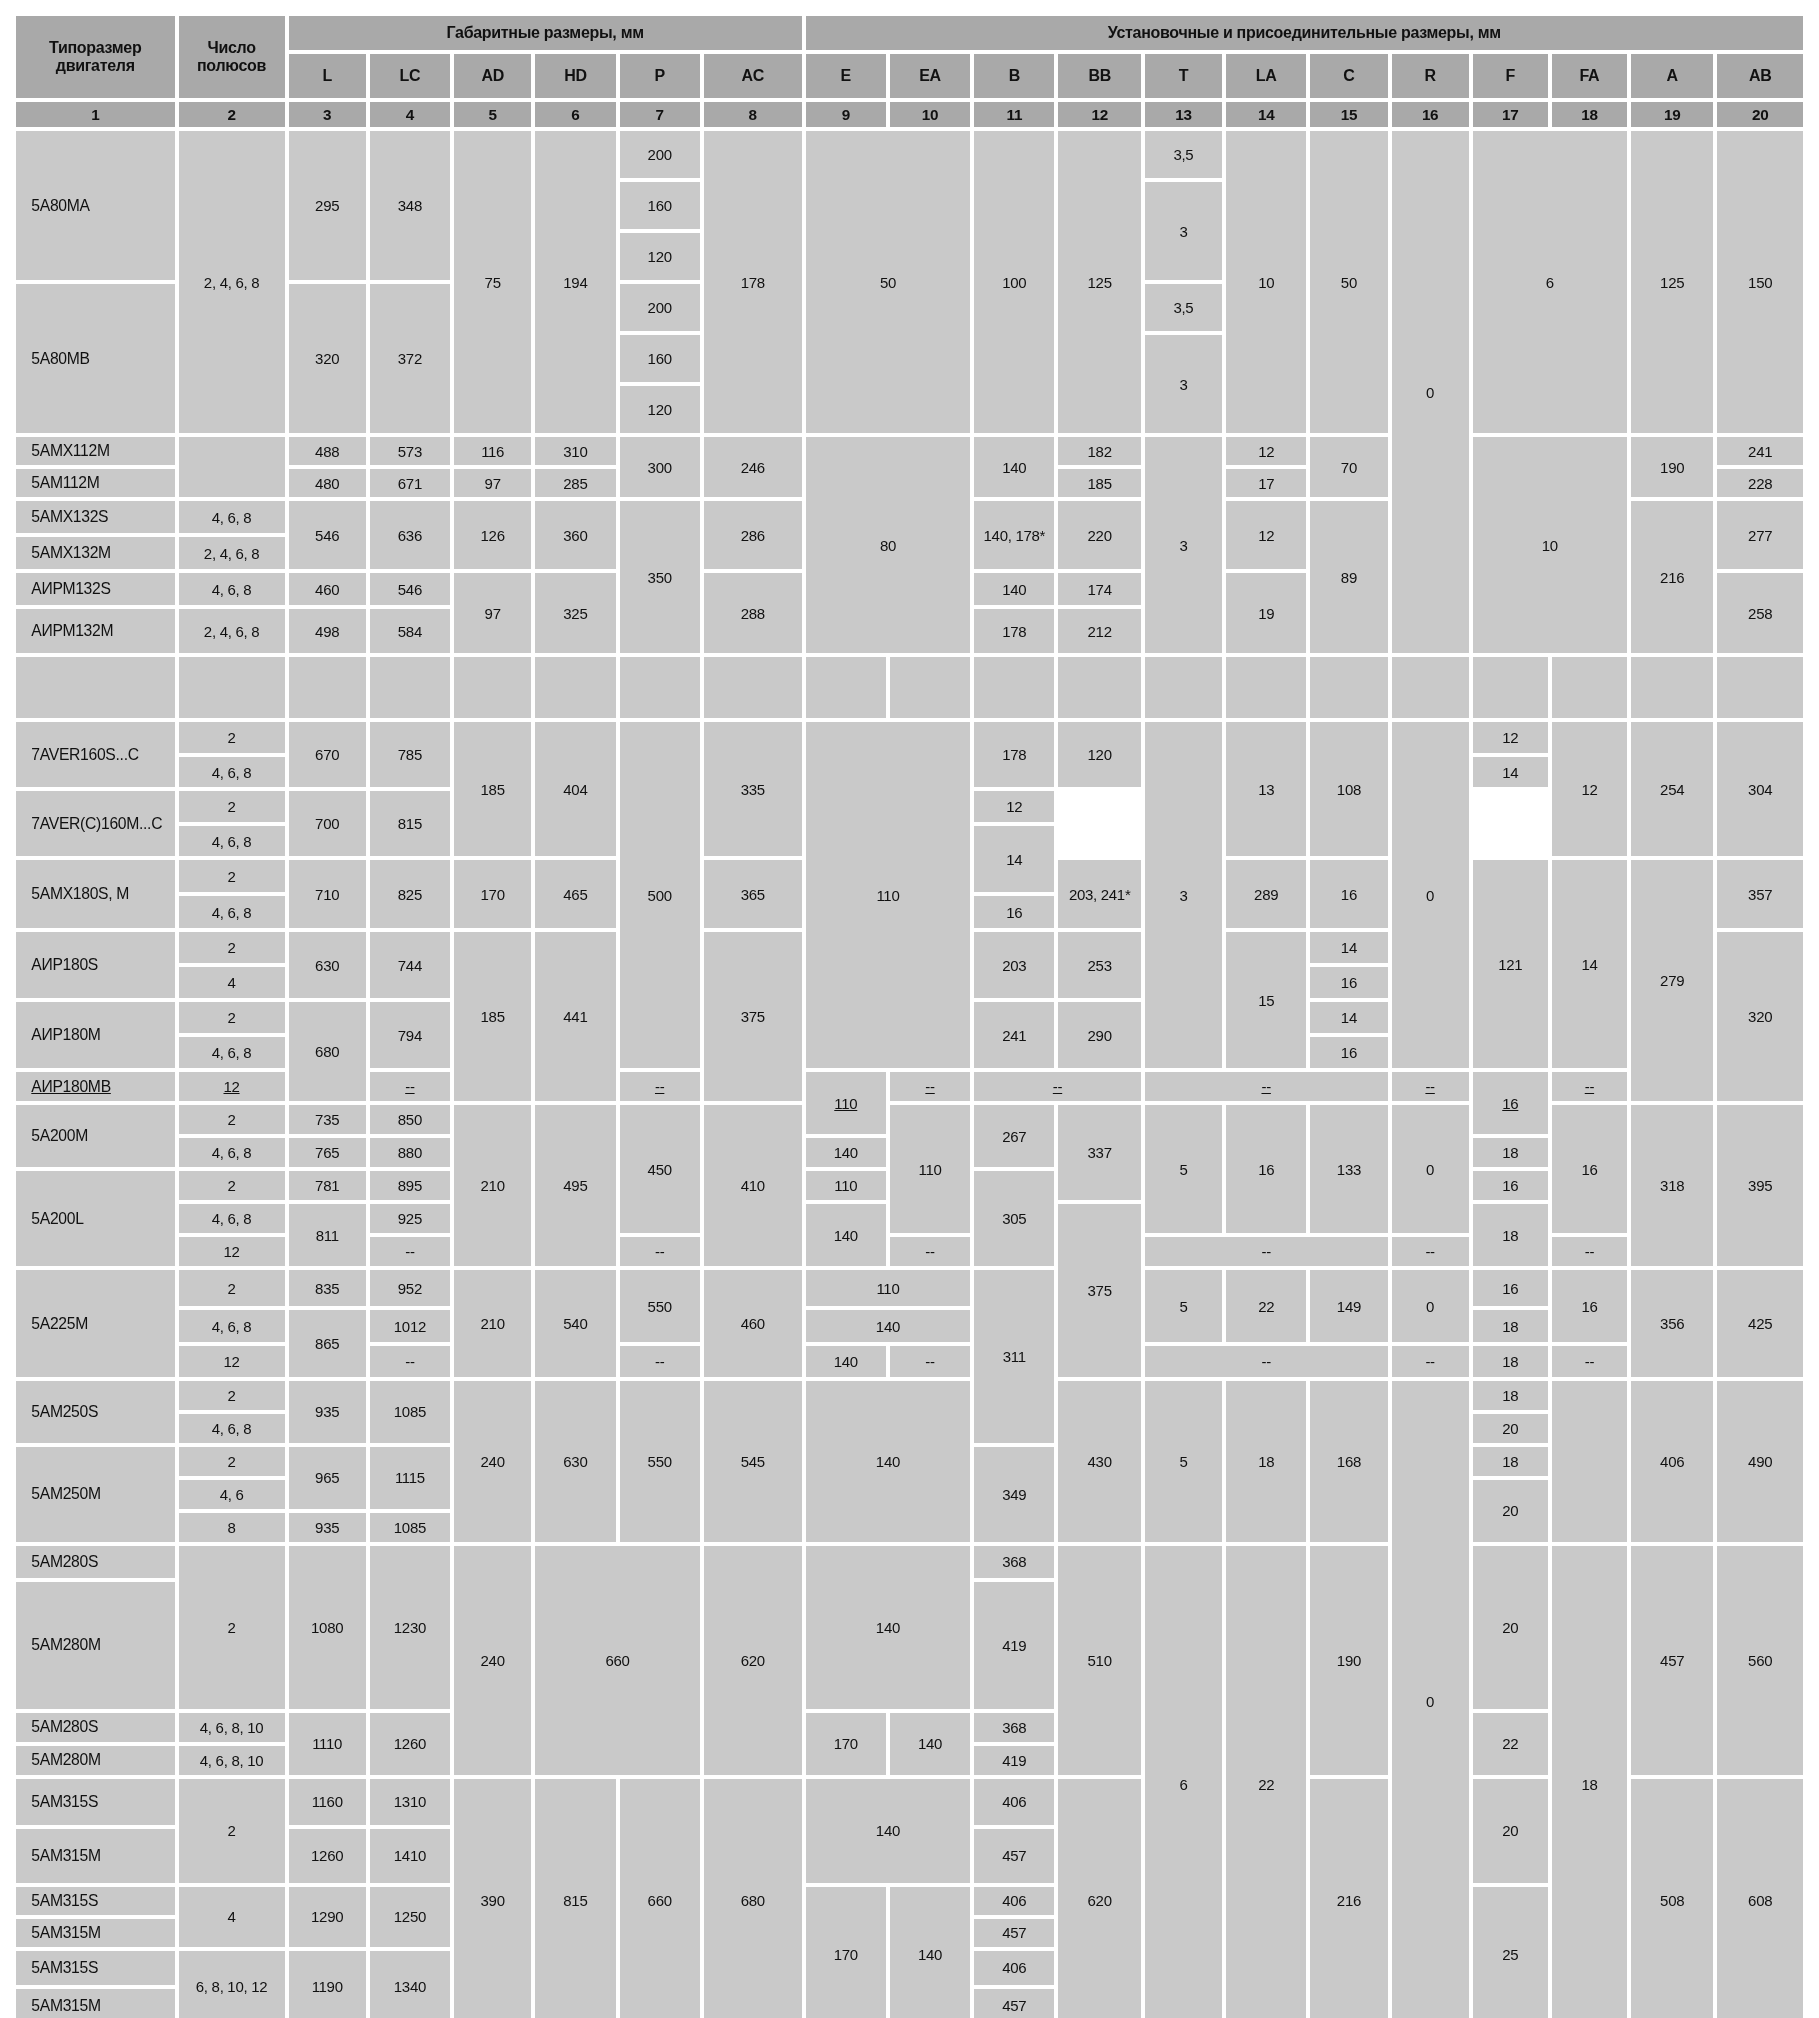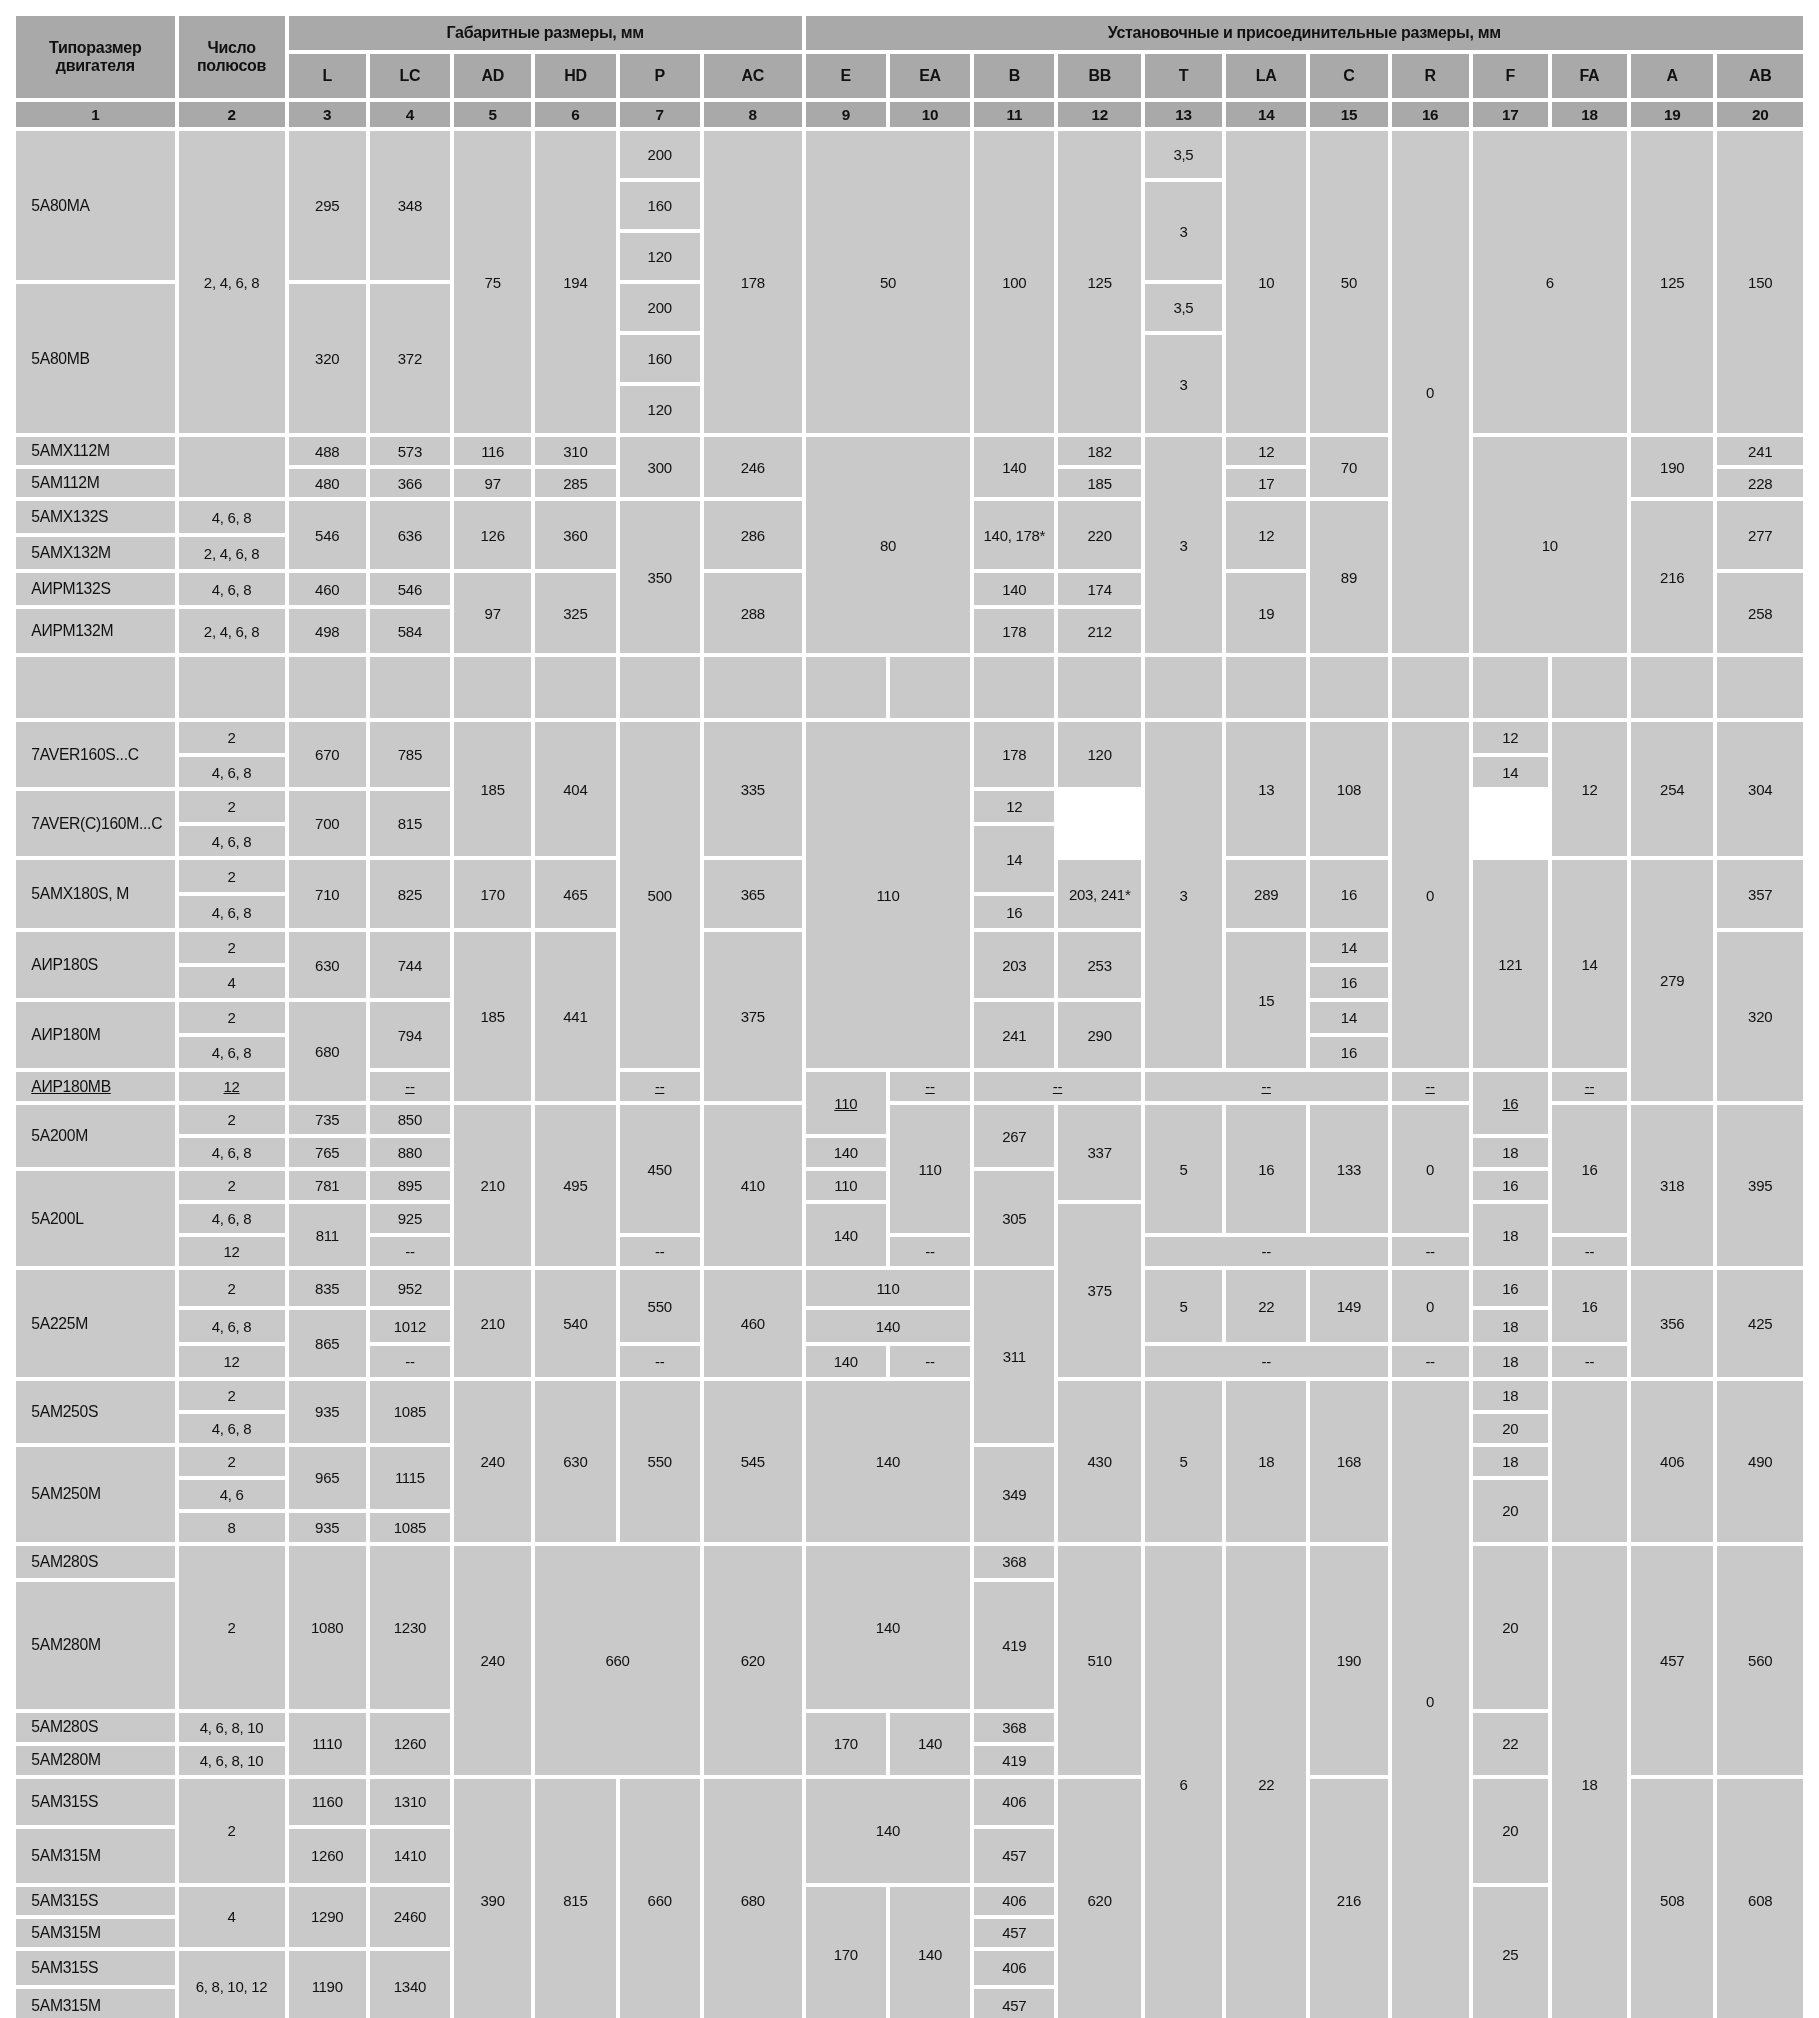--- a/index.html
+++ b/index.html
@@ -146,21 +146,21 @@
           <td rowspan="6">3</td>
           <td>12</td>
           <td rowspan="2">70</td>
           <td rowspan="6" colspan="2">10</td>
           <td rowspan="2">190</td>
           <td>241</td>
         </tr>
         <tr style="height: 28px;">
           <td class="name">5АМ112М</td>
           <td>480</td>
-          <td>366</td>
+          <td>671</td>
           <td>97</td>
           <td>285</td>
           <td>185</td>
           <td>17</td>
           <td>228</td>
         </tr>
         <tr style="height: 32px;">
           <td class="name">5АМХ132S</td>
           <td>4, 6, 8</td>
           <td rowspan="2">546</td>
@@ -513,21 +513,21 @@
         <tr style="height: 54px;">
           <td class="name">5АМ315М</td>
           <td>1260</td>
           <td>1410</td>
           <td>457</td>
         </tr>
         <tr style="height: 28px;">
           <td class="name">5АМ315S</td>
           <td rowspan="2">4</td>
           <td rowspan="2">1290</td>
-          <td rowspan="2">2460</td>
+          <td rowspan="2">1250</td>
           <td rowspan="4">170</td>
           <td rowspan="4">140</td>
           <td>406</td>
           <td rowspan="4">25</td>
         </tr>
         <tr style="height: 28px;">
           <td class="name">5АМ315М</td>
           <td>457</td>
         </tr>
         <tr style="height: 34px;">

